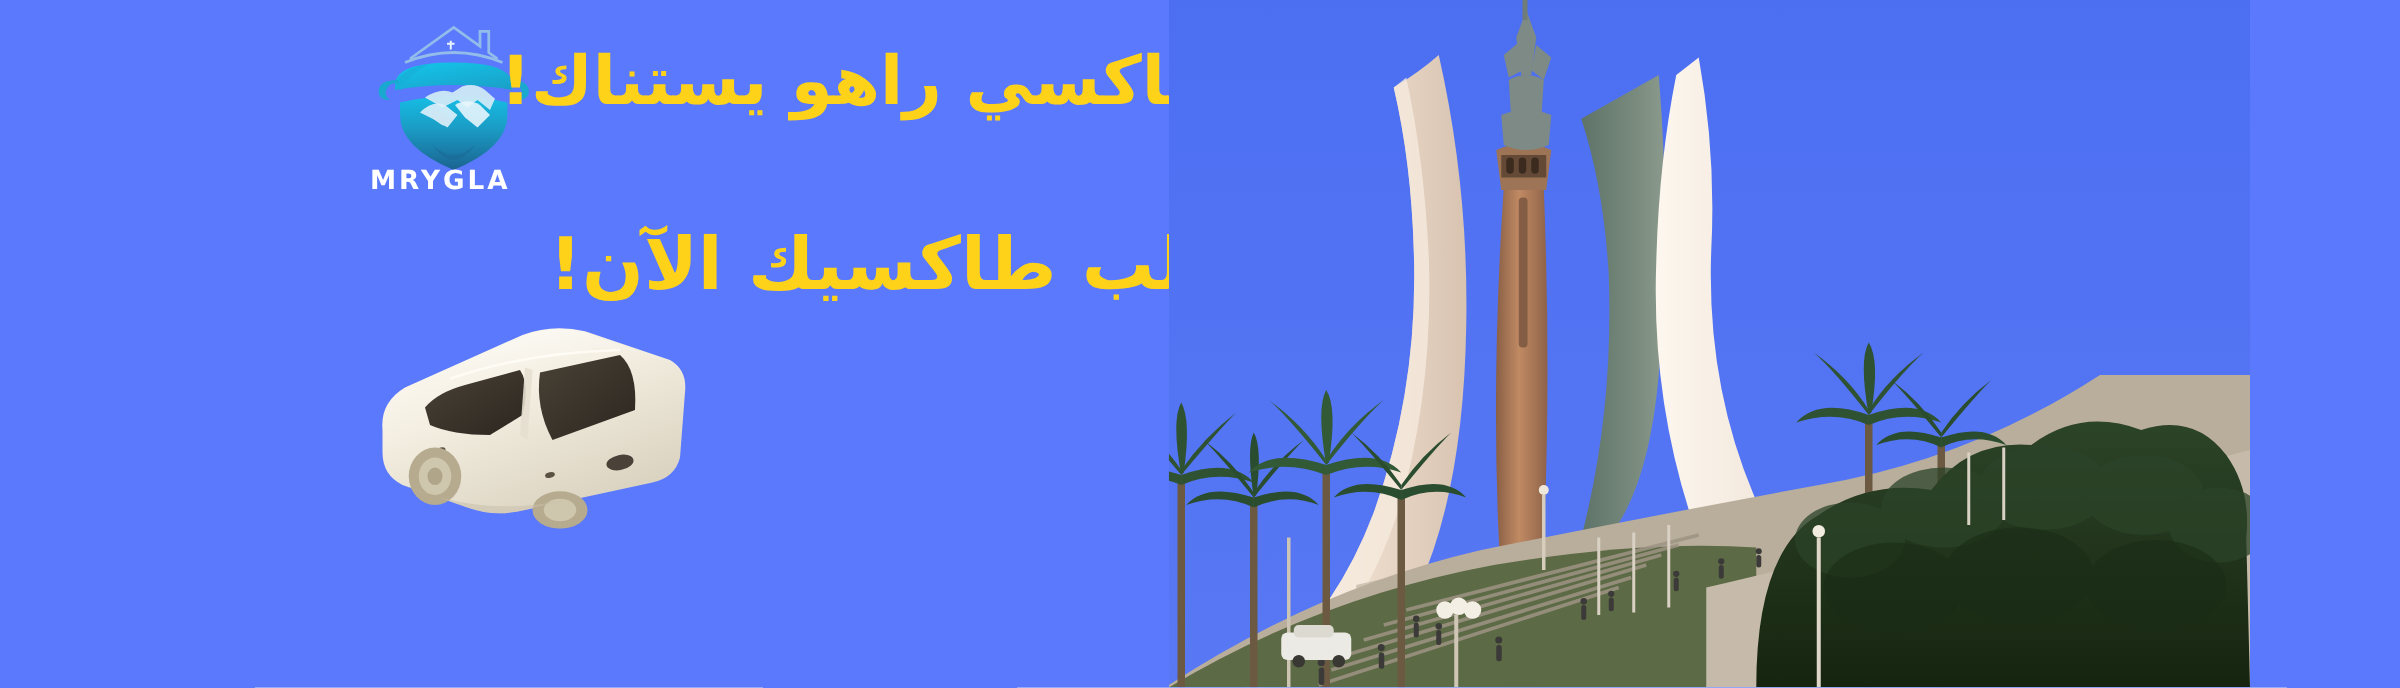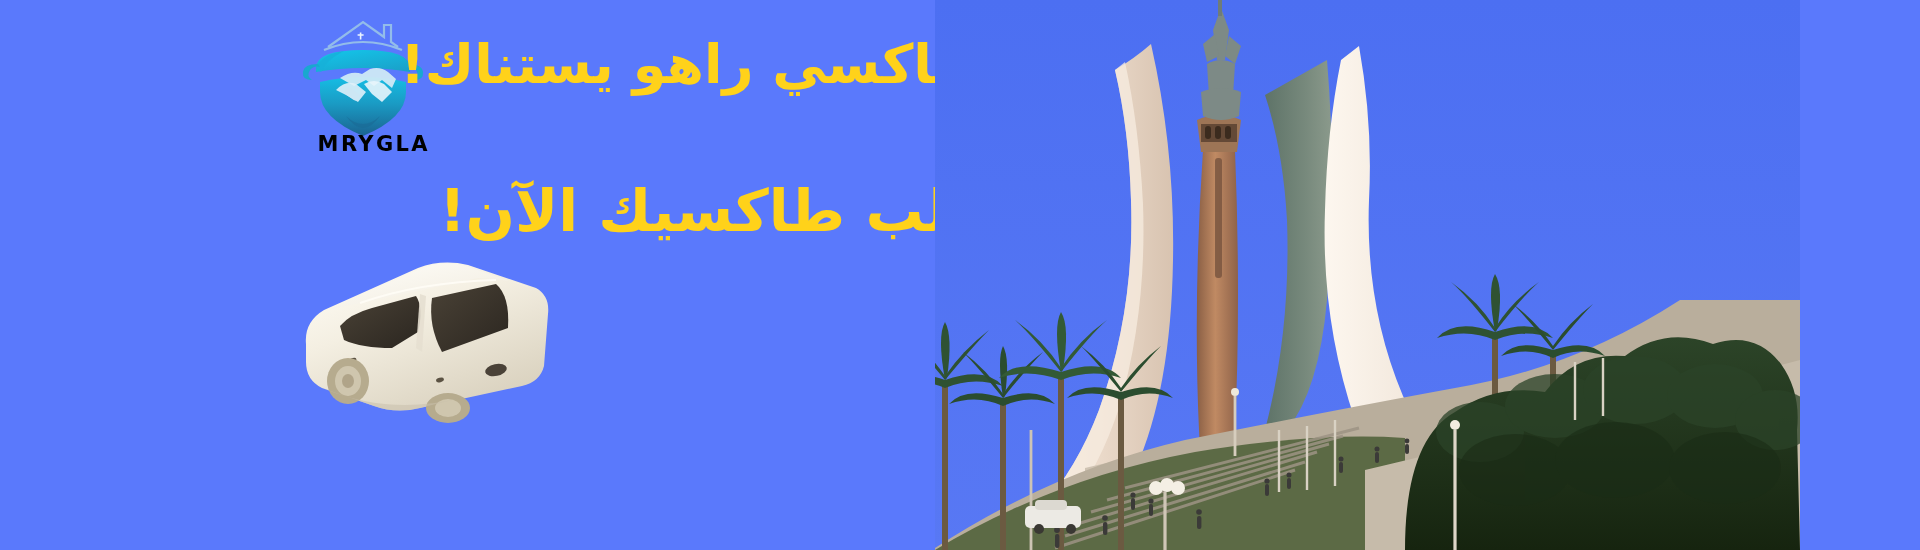--- a/index.html
+++ b/index.html
@@ -20,25 +20,25 @@
   #logo {
     position:absolute;
     left:296px; top:6px;
     width:134px; height:152px;
   }
   #logo svg { display:block; width:100%; height:100%; }
   #logo-word {
     position:absolute;
     left:0; bottom:2px;
     width:134px;
-    text-align:right;
+    text-align:left;
     font-size:21px;
     font-weight:700;
     letter-spacing:2.4px;
-    color:#000000;
+    color:#ffffff;
     font-family:"DejaVu Sans","Liberation Sans",sans-serif;
   }
 
   
   .headline {
     position:absolute;
     color:#ffd21a;
     font-weight:800;
     direction:rtl;
     unicode-bidi:bidi-override;

